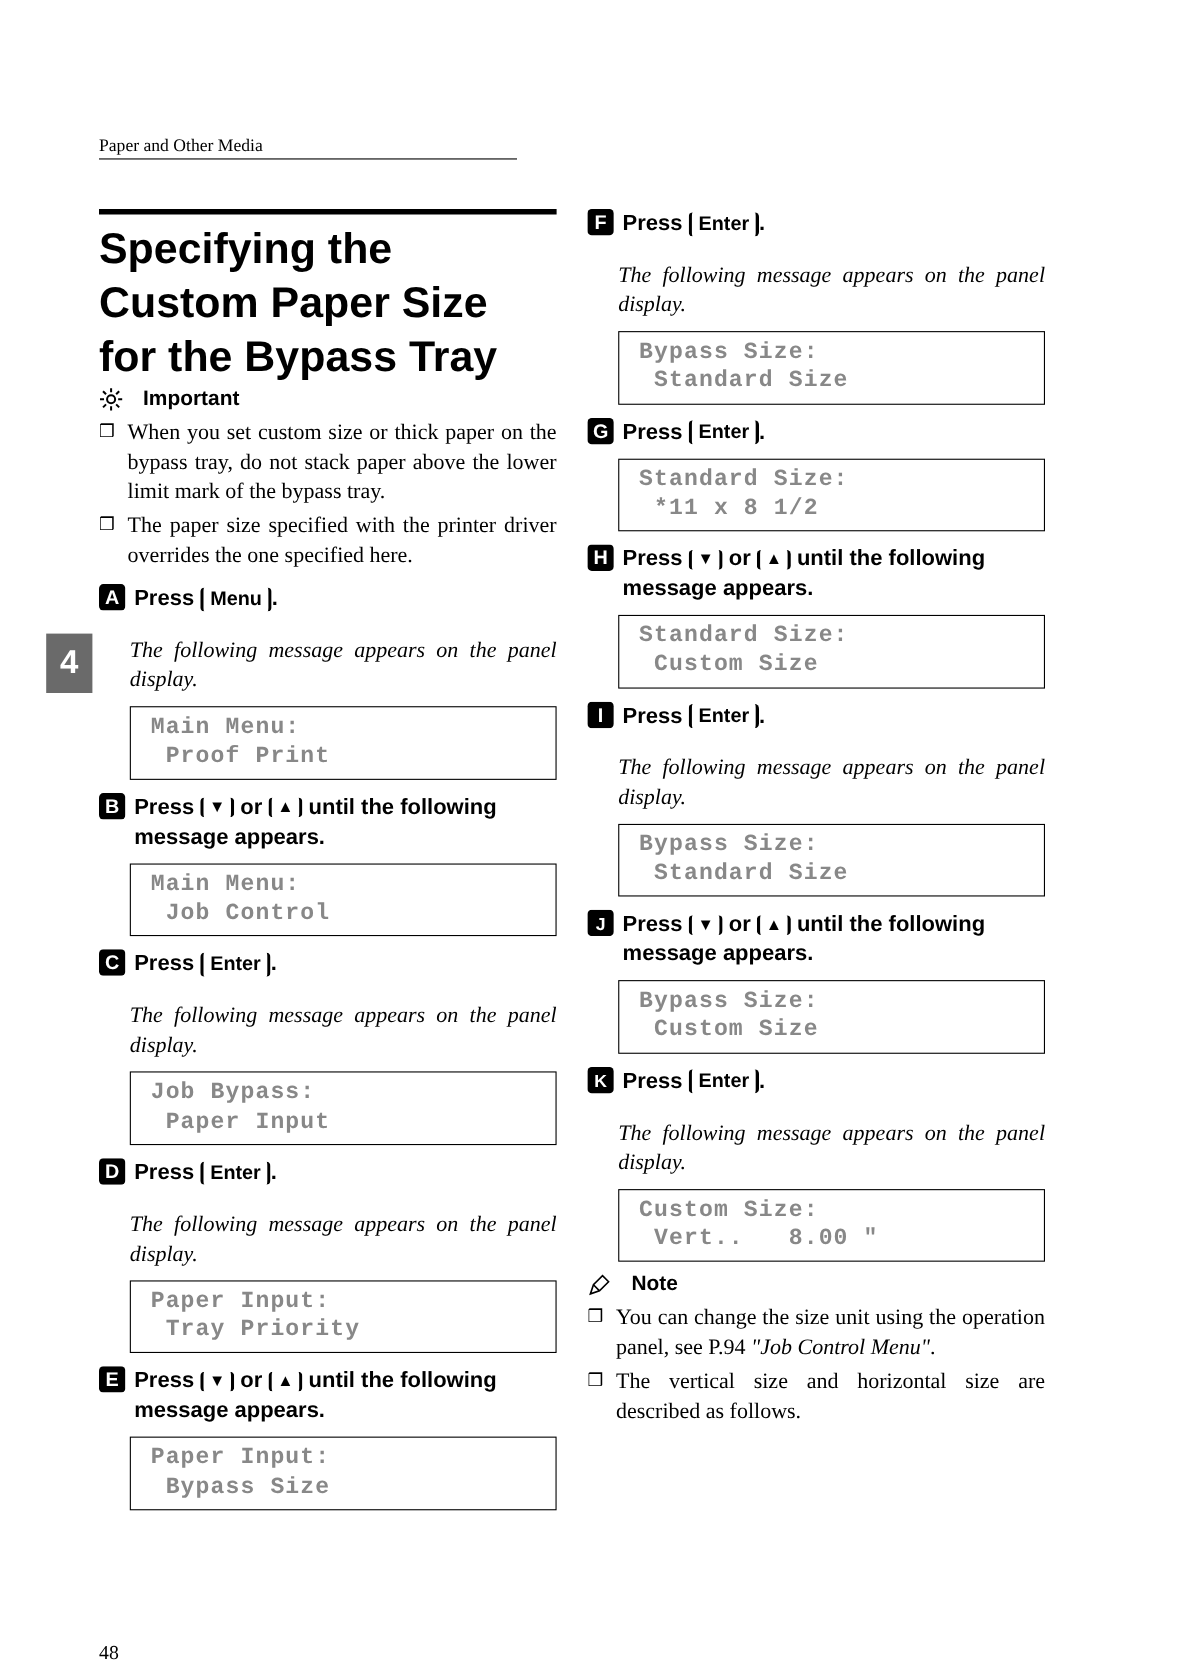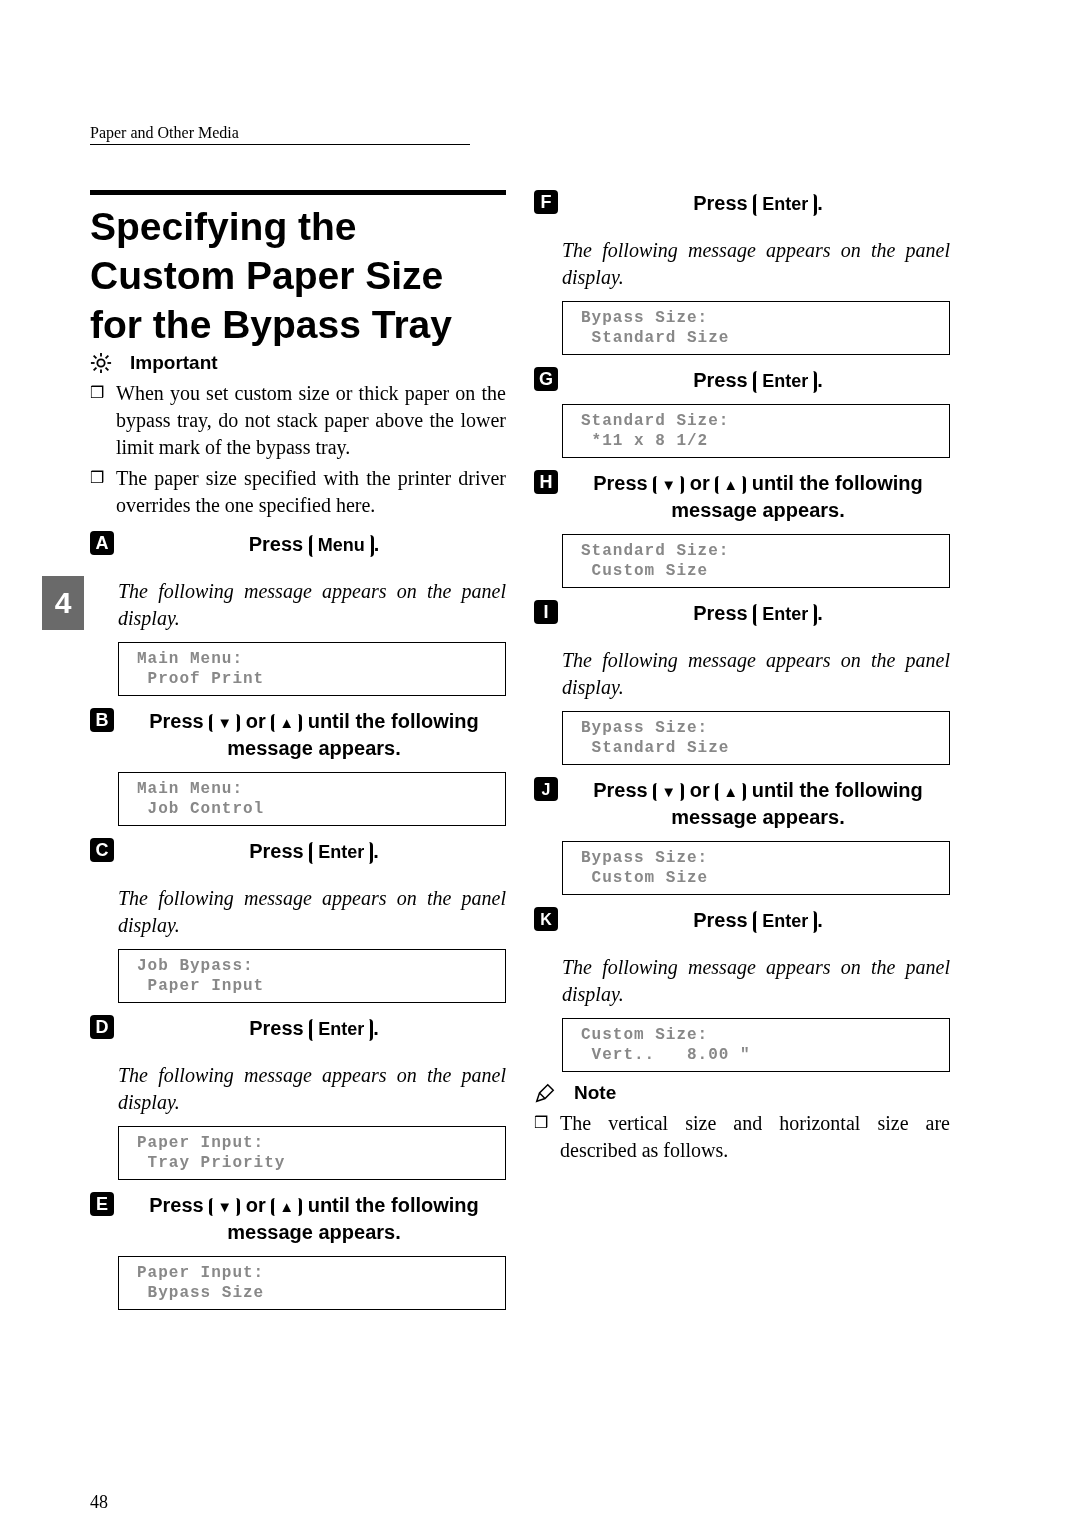--- a/index.html
+++ b/index.html
@@ -69,21 +69,21 @@
       align-items: flex-start;
       gap: 8px;
       font-family: Arial, Helvetica, sans-serif;
       font-weight: bold;
       font-size: 20px;
       line-height: 1.35;
     }
     .step-head .badge {
       flex-shrink: 0;
     }
-    .step-head .txt { flex: 1; text-align: center; }
+    .step-head .txt { flex: 1; }
     .key {
       display: inline-block;
       border-left: 3px solid #000;
       border-right: 3px solid #000;
       border-radius: 4px;
       padding: 0 6px;
       font-family: Arial, Helvetica, sans-serif;
       font-weight: bold;
       font-size: 18px;
       line-height: 1.2;
@@ -106,21 +106,21 @@
       margin-top: 20px;
       font-style: italic;
     }
     .panel {
       margin: 10px 0 10px 28px;
       border: 1.5px solid #000;
       padding: 6px 14px 6px 18px;
       font-family: 'Courier New', monospace;
       font-weight: bold;
       color: #888;
-      font-size: 16px;
+      font-size: 21px;
       line-height: 1.25;
       letter-spacing: 1px;
       white-space: pre;
     }
     .side-tab {
       position: absolute;
       left: 42px;
       top: 576px;
       width: 42px;
       height: 54px;
@@ -351,16 +351,17 @@
 
     <div class="note-head" style="margin-top:10px;">
       <span class="pencil-icon">
         <svg viewBox="0 0 24 24">
             <path d="M3 21 L6 12 L15 3 L21 9 L12 18 L3 21 Z M6 12 L12 18" fill="none" stroke="#000" stroke-width="1.6"></path>
           </svg>
       </span>
       <span>Note</span>
     </div>
     <ul class="bullets">
+      <li><span>You can change the size unit using the operation panel, see P.94 </span><span class="ref">"Job Control Menu"</span><span>.</span></li>
       <li>The vertical size and horizontal size are described as follows.</li>
     </ul>
   </div>
 </div>
 
 </body></html>

